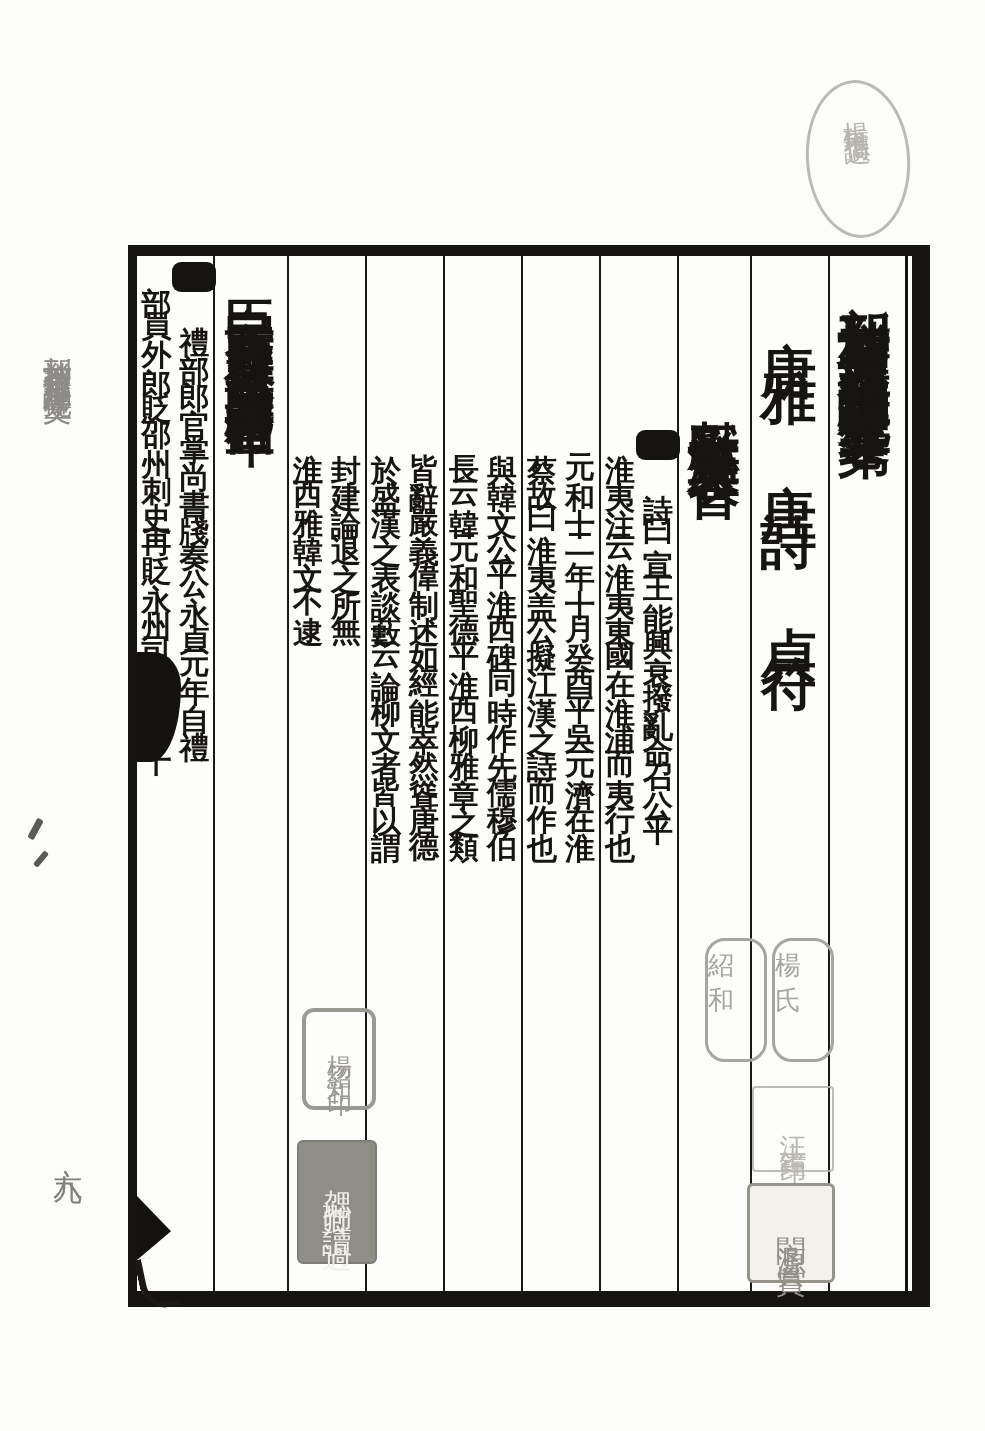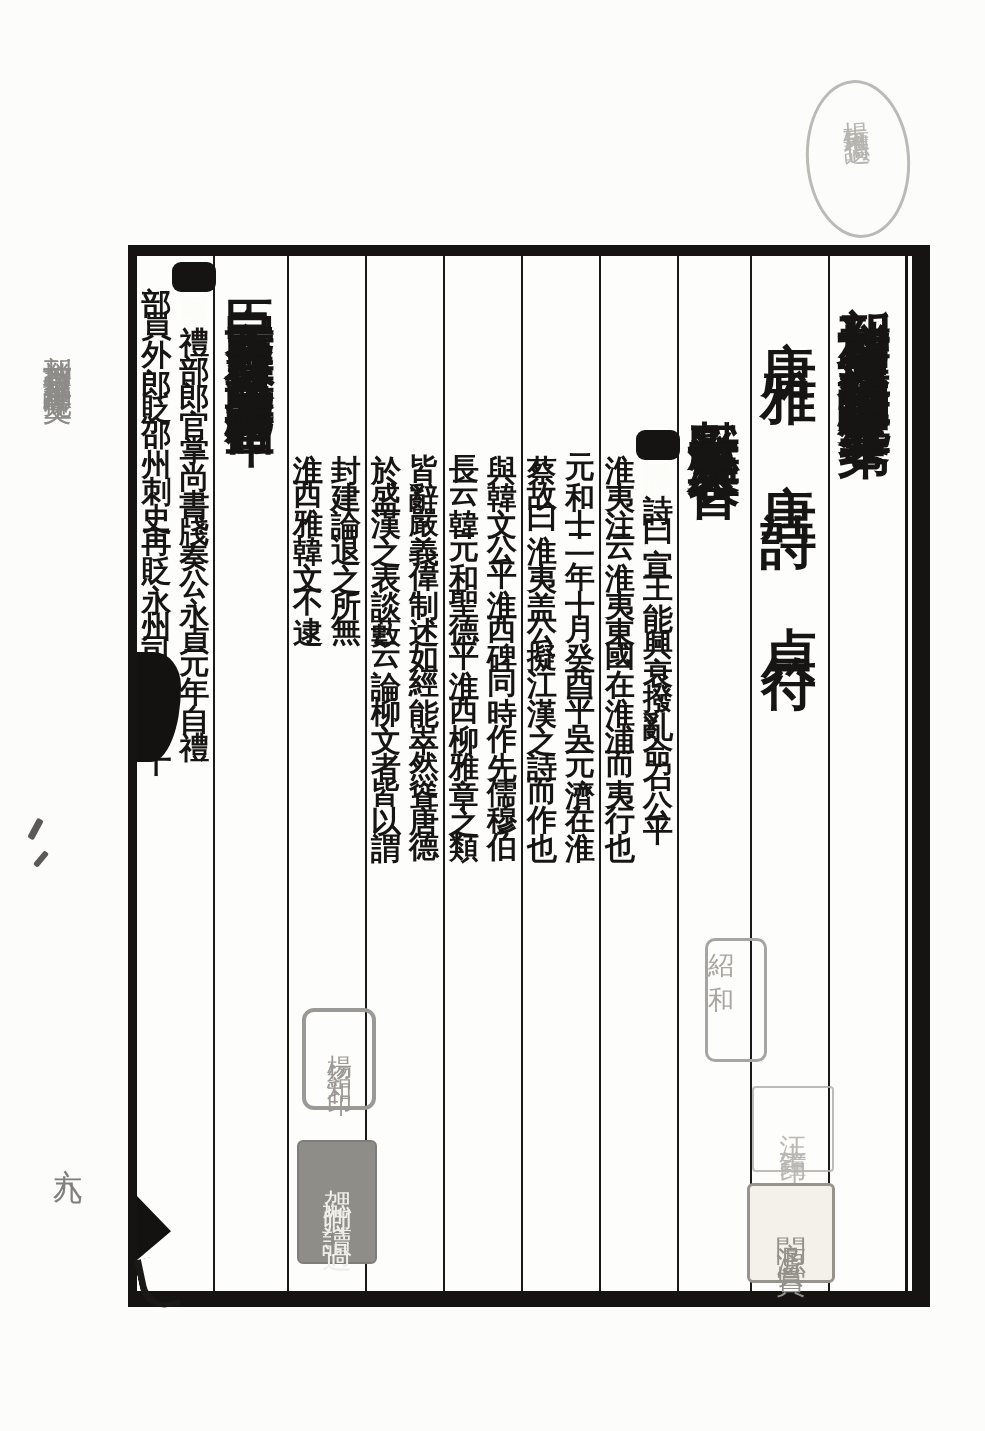--- a/index.html
+++ b/index.html
@@ -82,21 +82,21 @@
     padding:9px 4px 7px 4px;border-radius:9px;
     margin-bottom:10px;font-weight:bold;
   }
   
   .overlay{position:absolute;top:0;bottom:0;left:0;right:0;pointer-events:none;}
   .seal{box-sizing:border-box;position:absolute;display:flex;align-items:center;justify-content:center;}
   .seal .seal-chars{writing-mode:vertical-rl;text-align:center;}
   .seal-pair{position:absolute;display:flex;flex-direction:row-reverse;gap:5px;}
   .seal-sq{
     box-sizing:border-box;width:62px;height:124px;
-    border:3px solid #a7a5a0;border-radius:10px;
+    border:3px solid #a7a5a0;border-radius:20px;
     display:flex;align-items:center;justify-content:center;
   }
   .seal-sq .seal-chars{font-size:26px;letter-spacing:14px;color:#a7a5a0;height:104px;}
   .seal-wang{
     left:615px;top:830px;width:82px;height:86px;
     border:2px solid #b3b1ab;border-radius:4px;opacity:.85;
   }
   .seal-wang .seal-chars{font-size:27px;letter-spacing:8px;color:#aeaca6;height:76px;line-height:36px;}
   .seal-langyuan{
     left:610px;top:927px;width:88px;height:100px;
@@ -229,20 +229,23 @@
           <div class="anno-text">部員外郎貶邵州刺史再貶永州司馬元和十</div>
         </div>
       </div>
     </div>
   </div>
 
   <div class="overlay">
 
     <div class="seal-pair" style="left:568px;top:682px;">
       <div class="seal-sq">
+        <span class="seal-chars">楊氏</span>
+      </div>
+      <div class="seal-sq">
         <span class="seal-chars">紹和</span>
       </div>
     </div>
 
     <div class="seal seal-wang">
       <span class="seal-chars">汪士鐘印</span>
     </div>
 
     <div class="seal seal-langyuan">
       <span class="seal-chars">閬源眞賞</span>

